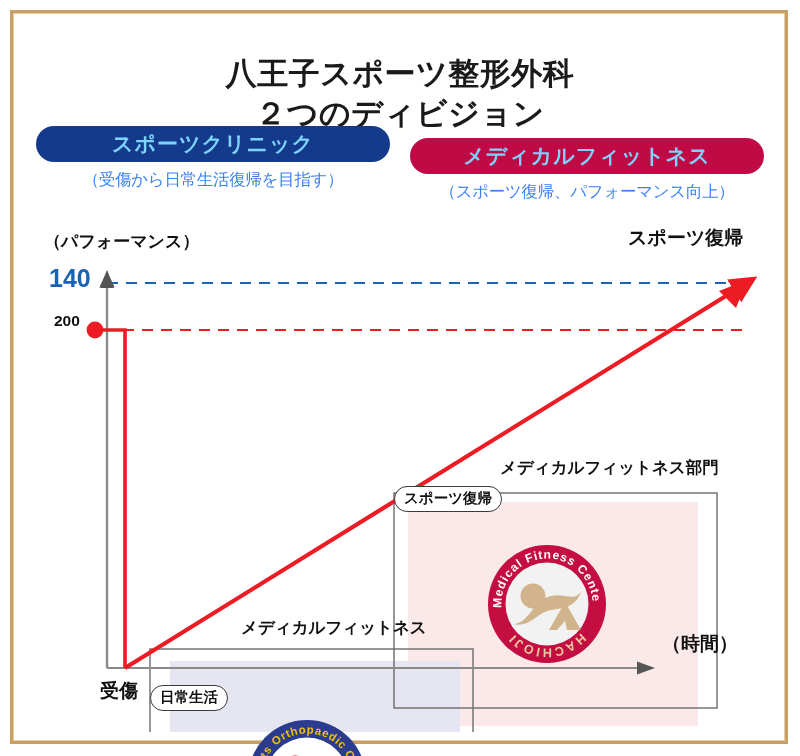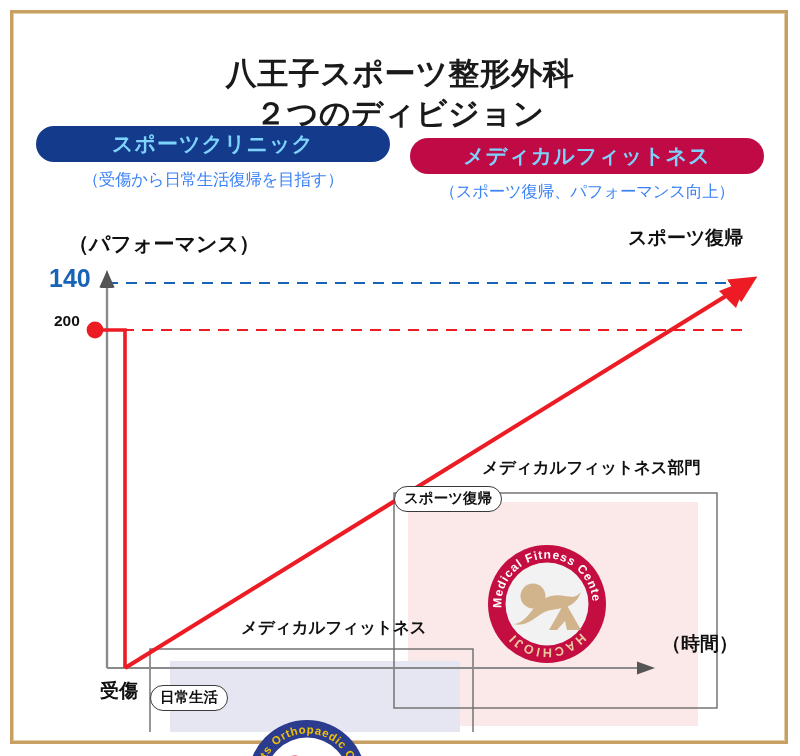--- a/index.html
+++ b/index.html
@@ -28,28 +28,28 @@
   #badge-left{background:#143a8c;}
   #badge-right{background:#bf0a46;}
   .badge-sub{margin-top:7px;text-align:center;font-size:16.5px;font-weight:normal;
          color:#3b82f6;letter-spacing:-0.3px;}
 
   
   #chart{position:absolute;left:0;top:212px;width:800px;height:520px;}
   #chart svg{position:absolute;left:0;top:0;}
 
   .ov{position:absolute;font-weight:bold;color:#111111;white-space:nowrap;}
-  #lbl-perf{left:68px;top:18px;font-size:21px;}
+  #lbl-perf{left:44px;top:18px;font-size:17px;}
   #lbl-120{left:49px;top:52px;font-size:25px;color:#1763b5;}
   #lbl-100{left:54px;top:100px;font-size:15.5px;color:#111111;}
   #lbl-return{left:628px;top:13px;font-size:19px;}
   #lbl-time{left:662px;top:419px;font-size:19px;}
   #lbl-injury{left:100px;top:466px;font-size:19px;}
   #lbl-clinic-dept{left:241px;top:405px;font-size:16.5px;}
-  #lbl-fitness-dept{left:482px;top:245px;font-size:16.5px;}
+  #lbl-fitness-dept{left:500px;top:245px;font-size:16.5px;}
 
   .pill{position:absolute;border:1.6px solid #3a3a3a;background:#ffffff;
         border-radius:13px;padding:2px 9px 3px 9px;font-size:14.5px;
         font-weight:bold;color:#111111;white-space:nowrap;}
   #pill-daily{left:150px;top:429px;margin-top:44px;}
   #pill-sport{left:394px;top:274px;}
 
   .emblem{position:absolute;border-radius:50%;}
   #emblem-clinic{left:247px;top:507px;width:120px;height:120px;}
   #emblem-fitness{left:487px;top:332px;width:120px;height:120px;}

